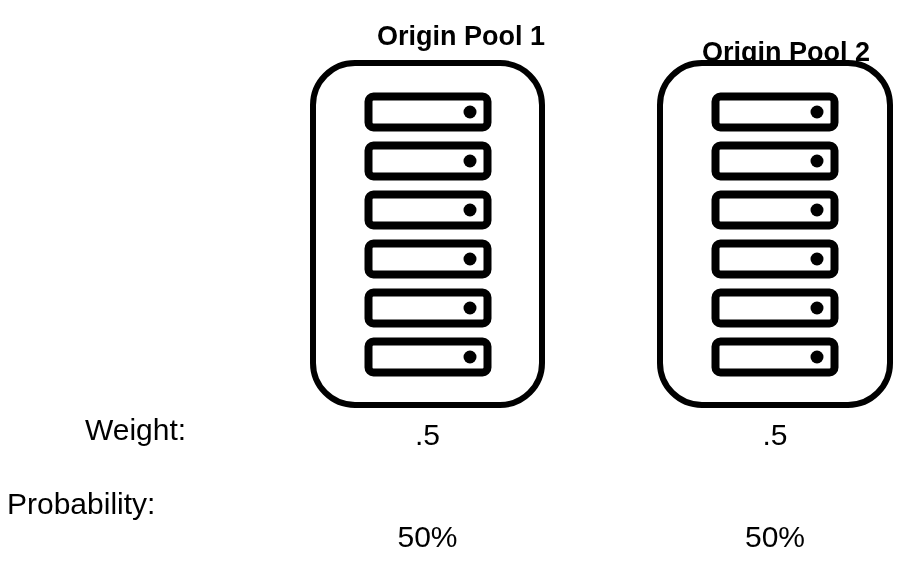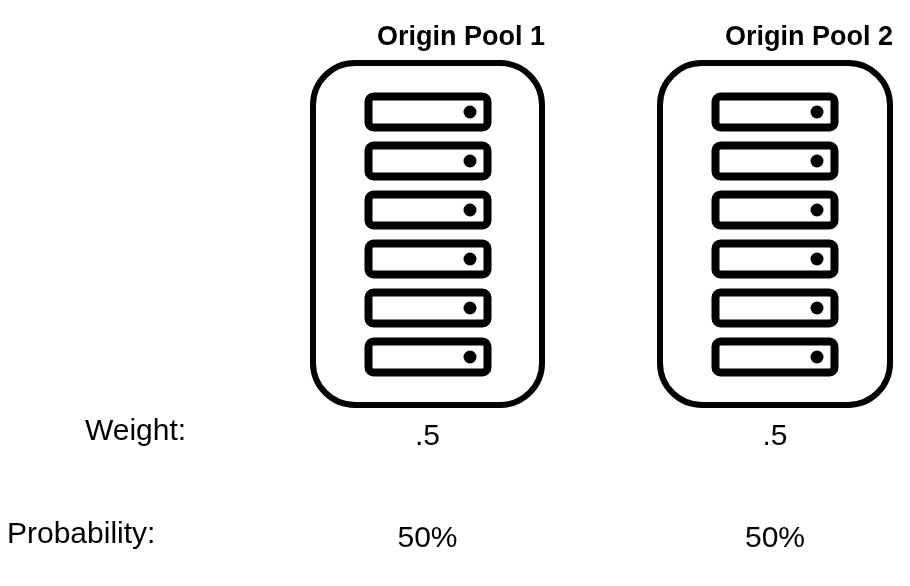--- a/index.html
+++ b/index.html
@@ -6,37 +6,37 @@
   #canvas{
     position:relative;width:910px;height:586px;overflow:hidden;
     background:var(--bg,#ffffff);color:var(--ink,#000000);
     font-family:"Liberation Sans",sans-serif;
   }
   .pool-title{
     position:absolute;top:20px;font-weight:bold;font-size:27px;line-height:32px;
     text-align:right;white-space:nowrap;
   }
   #pool-title-1{left:310px;width:235px;}
-  #pool-title-2{left:657px;width:236px;}
+  #pool-title-2{left:634px;width:236px;margin-top:16px;}
   .pool{
     position:absolute;top:60px;height:348px;box-sizing:border-box;
     border:6px solid var(--ink,#000000);border-radius:45px;background:#fff;
     display:flex;flex-direction:column;align-items:center;justify-content:center;gap:9px;
   }
   #pool-1{left:310px;width:235px;}
   #pool-2{left:657px;width:236px;}
   .server{display:block;}
   .server rect{fill:#ffffff;stroke:var(--ink,#000000);stroke-width:8px;}
   .server circle{fill:var(--ink,#000000);}
   .big-text{position:absolute;font-size:30px;line-height:48px;white-space:nowrap;}
   .value{text-align:center;}
   #weight-label{left:85px;top:406px;}
   #weight-value-1{left:310px;width:235px;top:411px;}
   #weight-value-2{left:657px;width:236px;top:411px;}
-  #probability-label{left:7px;top:509px;text-align:center;}
+  #probability-label{left:7px;top:480px;text-align:center;}
   #probability-value-1{left:310px;width:235px;top:513px;}
   #probability-value-2{left:657px;width:236px;top:513px;}
 </style>
 </head>
 <body>
 
 <div id="canvas">
 
   <div class="pool-title" id="pool-title-1">Origin Pool 1</div>
 

